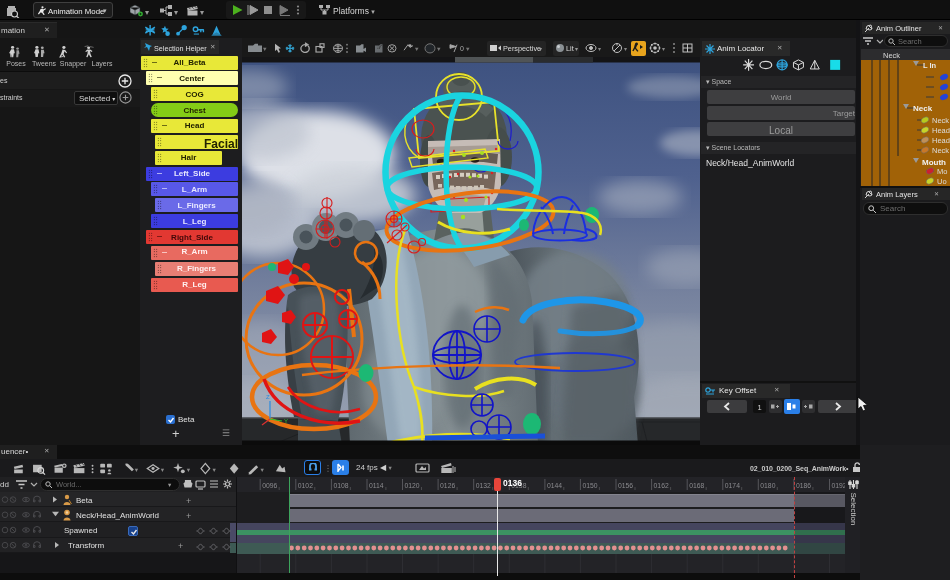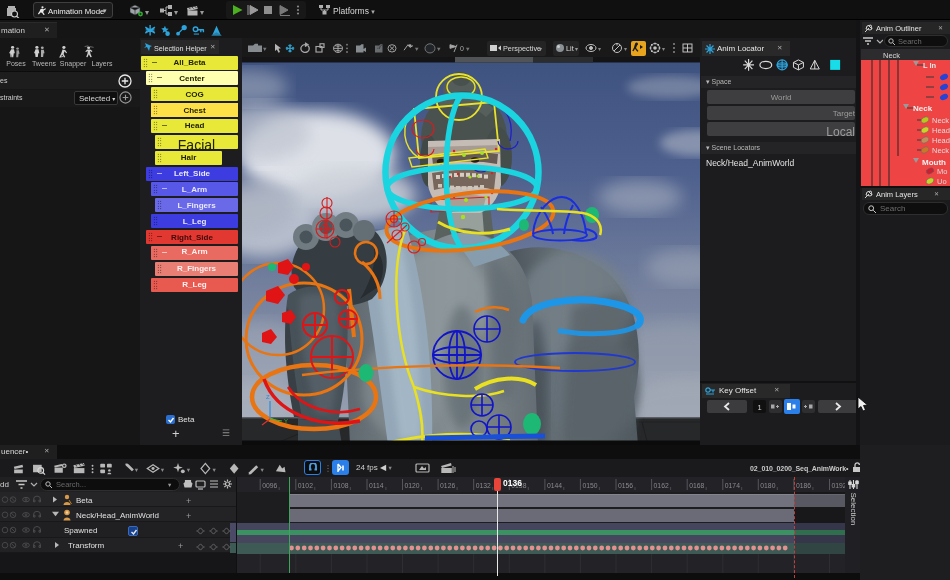--- a/index.html
+++ b/index.html
@@ -161,32 +161,32 @@
       </div>
 <div class="abs" style="left:146px;top:71.4px;width:92px;height:14px;background:#ffffb0;border-radius:1px">
         <span style="position:absolute;left:2px;top:2px;width:5px;height:10px;background-image:radial-gradient(circle, rgba(0,0,0,.75) 35%, transparent 40%);background-size:2.5px 2.5px;"></span>
         <span style="position:absolute;left:11px;top:1px;color:#222200;font-size:9px">–</span>
         <span style="position:absolute;left:0;top:2.5px;width:100%;text-align:center;font-size:8px;color:#222200;font-weight:bold">Center</span>
       </div>
 <div class="abs" style="left:151px;top:87.2px;width:87px;height:14px;background:#e8e838;border-radius:1px">
         <span style="position:absolute;left:2px;top:2px;width:5px;height:10px;background-image:radial-gradient(circle, rgba(0,0,0,.75) 35%, transparent 40%);background-size:2.5px 2.5px;"></span>
         <span style="position:absolute;left:0;top:2.5px;width:100%;text-align:center;font-size:8px;color:#222200;font-weight:bold">COG</span>
       </div>
-<div class="abs" style="left:151px;top:103.1px;width:87px;height:14px;background:#fde047;border-radius:0">
+<div class="abs" style="left:151px;top:103.1px;width:87px;height:14px;background:#84cc16;border-radius:7px">
         <span style="position:absolute;left:2px;top:2px;width:5px;height:10px;background-image:radial-gradient(circle, rgba(0,0,0,.75) 35%, transparent 40%);background-size:2.5px 2.5px;"></span>
         <span style="position:absolute;left:0;top:2.5px;width:100%;text-align:center;font-size:8px;color:#222200;font-weight:bold">Chest</span>
       </div>
 <div class="abs" style="left:151px;top:118.9px;width:87px;height:14px;background:#e8e838;border-radius:1px">
         <span style="position:absolute;left:2px;top:2px;width:5px;height:10px;background-image:radial-gradient(circle, rgba(0,0,0,.75) 35%, transparent 40%);background-size:2.5px 2.5px;"></span>
         <span style="position:absolute;left:11px;top:1px;color:#222200;font-size:9px">–</span>
         <span style="position:absolute;left:0;top:2.5px;width:100%;text-align:center;font-size:8px;color:#222200;font-weight:bold">Head</span>
       </div>
 <div class="abs" style="left:155px;top:134.8px;width:83px;height:14px;background:#e8e838;border-radius:1px">
         <span style="position:absolute;left:2px;top:2px;width:5px;height:10px;background-image:radial-gradient(circle, rgba(0,0,0,.75) 35%, transparent 40%);background-size:2.5px 2.5px;"></span>
-        <span style="position:absolute;left:0;top:2.5px;width:100%;text-align:center;font-size:14px;color:#222200;font-weight:normal">Facial</span>
+        <span style="position:absolute;left:0;top:2.5px;width:100%;text-align:right;font-size:12px;color:#222200;font-weight:bold">Facial</span>
       </div>
 <div class="abs" style="left:155px;top:150.7px;width:67px;height:14px;background:#e8e838;border-radius:1px">
         <span style="position:absolute;left:2px;top:2px;width:5px;height:10px;background-image:radial-gradient(circle, rgba(0,0,0,.75) 35%, transparent 40%);background-size:2.5px 2.5px;"></span>
         <span style="position:absolute;left:0;top:2.5px;width:100%;text-align:center;font-size:8px;color:#222200;font-weight:bold">Hair</span>
       </div>
 <div class="abs" style="left:146px;top:166.5px;width:92px;height:14px;background:#3c3ce0;border-radius:1px">
         <span style="position:absolute;left:2px;top:2px;width:5px;height:10px;background-image:radial-gradient(circle, rgba(0,0,0,.75) 35%, transparent 40%);background-size:2.5px 2.5px;"></span>
         <span style="position:absolute;left:11px;top:1px;color:#e8e8ff;font-size:9px">–</span>
         <span style="position:absolute;left:0;top:2.5px;width:100%;text-align:center;font-size:8px;color:#e8e8ff;font-weight:bold">Left_Side</span>
       </div>
@@ -613,21 +613,21 @@
   <rect x="96" y="1" width="11" height="11" fill="#18dce8"></rect>
  </svg>
 
  <div class="abs" style="left:701px;top:76px;width:158px;height:12px;background:#242426"></div>
  <div class="txt abs" style="left:706px;top:78px;color:#b8b8b8;font-size:7px">▾ Space</div>
  <div class="abs" style="left:707px;top:90px;width:148px;height:14px;background:#3e3e40;border-radius:2px"></div>
  <div class="txt abs" style="left:707px;top:93px;width:148px;text-align:center;color:#9c9c9c;font-size:8px">World</div>
  <div class="abs" style="left:707px;top:106px;width:148px;height:14px;background:#3e3e40;border-radius:2px"></div>
  <div class="txt abs" style="left:707px;top:109px;width:148px;text-align:right;color:#9c9c9c;font-size:8px">Target</div>
  <div class="abs" style="left:707px;top:122px;width:148px;height:14px;background:#3e3e40;border-radius:2px"></div>
- <div class="txt abs" style="left:707px;top:125px;width:148px;text-align:right;color:#9c9c9c;font-size:12px">Local</div>
+ <div class="txt abs" style="left:707px;top:125px;width:148px;text-align:center;color:#9c9c9c;font-size:10px">Local</div>
 
  <div class="abs" style="left:701px;top:142px;width:158px;height:12px;background:#242426"></div>
  <div class="txt abs" style="left:706px;top:144px;color:#b8b8b8;font-size:7px">▾ Scene Locators</div>
  <div class="txt abs" style="left:706px;top:158px;color:#e4e4e4;font-size:8.5px">Neck/Head_AnimWorld</div>
 
  <div class="abs" style="left:700px;top:381px;width:160px;height:2px;background:#111"></div>
  <div class="abs" style="left:702px;top:384px;width:88px;height:14px;background:#292929"></div>
  <svg class="abs" style="left:705px;top:386px" width="11" height="10" viewBox="0 0 11 10">
       <circle cx="3" cy="4" r="2.2" fill="none" stroke="#2da3dc" stroke-width="1.2"></circle>
       <path d="M5 4h5M8 4v2.5" stroke="#2da3dc" stroke-width="1.2"></path>
@@ -683,21 +683,21 @@
  <div class="abs" style="left:884px;top:35px;width:64px;height:12px;background:#0e0e0e;border:1px solid #2e2e2e;border-radius:6px"></div>
  <svg class="abs" style="left:888px;top:38px" width="8" height="8" viewBox="0 0 8 8">
       <circle cx="3" cy="3" r="2.2" stroke="#bbb" fill="none"></circle>
       <path d="M4.8 4.8L7 7" stroke="#bbb"></path>
     </svg>
  <div class="txt abs" style="left:898px;top:37px;color:#6e6e6e;font-size:7.5px">Search</div>
 
  <div class="abs" style="left:861px;top:49px;width:89px;height:11px;background:#2c2c2e"></div>
  <div class="txt abs" style="left:883px;top:51px;color:#d8d8d8;font-size:7.5px">Neck</div>
 
- <div class="abs" style="left:861px;top:60px;width:89px;height:126px;background:#ef4444;overflow:hidden">
+ <div class="abs" style="left:861px;top:60px;width:89px;height:126px;background:#a16207;overflow:hidden">
   <svg width="89" height="126" viewBox="0 0 89 126">
    <g stroke="#252527" stroke-width="1">
           <path d="M11 0v126M19 0v126M28 0v126M37 0v96"></path>
         </g>
    <g stroke="#38383b" stroke-width="1" fill="none">
           <path d="M56 5h8M65 17h8M65 27h8M65 37h8M46 48h8M56 60h8M56 70h8M56 80h8M56 90h8M65 111h8M65 121h8"></path>
         </g>
    <path d="M52 1l6 0-3 5z" fill="#9a9a9a"></path>
    <text x="62" y="8" fill="#e8e8e8" font-size="7.5" font-weight="bold" font-family="Liberation Sans">L In</text>
    <g>
@@ -839,21 +839,21 @@
 <div class="txt abs" style="left:0;top:480px;color:#d0d0d0;font-size:8px">dd</div>
 <svg class="abs" style="left:16px;top:480px" width="22" height="10" viewBox="0 0 22 10">
       <path d="M0 1h11M2.5 4.5h6M4.5 8h2" stroke="#c8c8c8" stroke-width="1.5"></path>
       <path d="M15 3l3 3 3-3" stroke="#b0b0b0" fill="none" stroke-width="1.2"></path>
     </svg>
 <div class="abs" style="left:40px;top:478px;width:140px;height:13px;background:#0d0d0d;border:1px solid #2e2e2e;border-radius:7px"></div>
 <svg class="abs" style="left:45px;top:481px" width="8" height="8" viewBox="0 0 8 8">
       <circle cx="3" cy="3" r="2.2" stroke="#bbb" fill="none"></circle>
       <path d="M4.8 4.8L7 7" stroke="#bbb"></path>
     </svg>
-<div class="txt abs" style="left:56px;top:480px;color:#686868;font-size:7.5px">Search...</div>
+<div class="txt abs" style="left:56px;top:480px;color:#686868;font-size:7.5px">World...</div>
 <div class="txt abs" style="left:168px;top:481px;color:#999;font-size:6.5px">▾</div>
 <svg class="abs" style="left:183px;top:479px" width="50 " height="11" viewBox="0 0 50 11">
       <g fill="none" stroke="#c0c0c0" stroke-width="1.2">
         <path d="M1 4h8M2.5 4V1.5h5V4M1 4l1 4h6l1-4" fill="#c0c0c0"></path>
         <rect x="13" y="2" width="9" height="6" rx="1"></rect>
         <path d="M15 10h5"></path>
         <path d="M27 2h8M27 5h8M27 8h8"></path>
         <g transform="translate(40,0)">
           <circle cx="4.5" cy="5" r="2"></circle>
           <path d="M4.5 0.5v2M4.5 7.5v2M0 5h2M7 5h2M1.3 1.8l1.4 1.4M7.7 1.8L6.3 3.2M1.3 8.2l1.4-1.4M7.7 8.2L6.3 6.8"></path>

